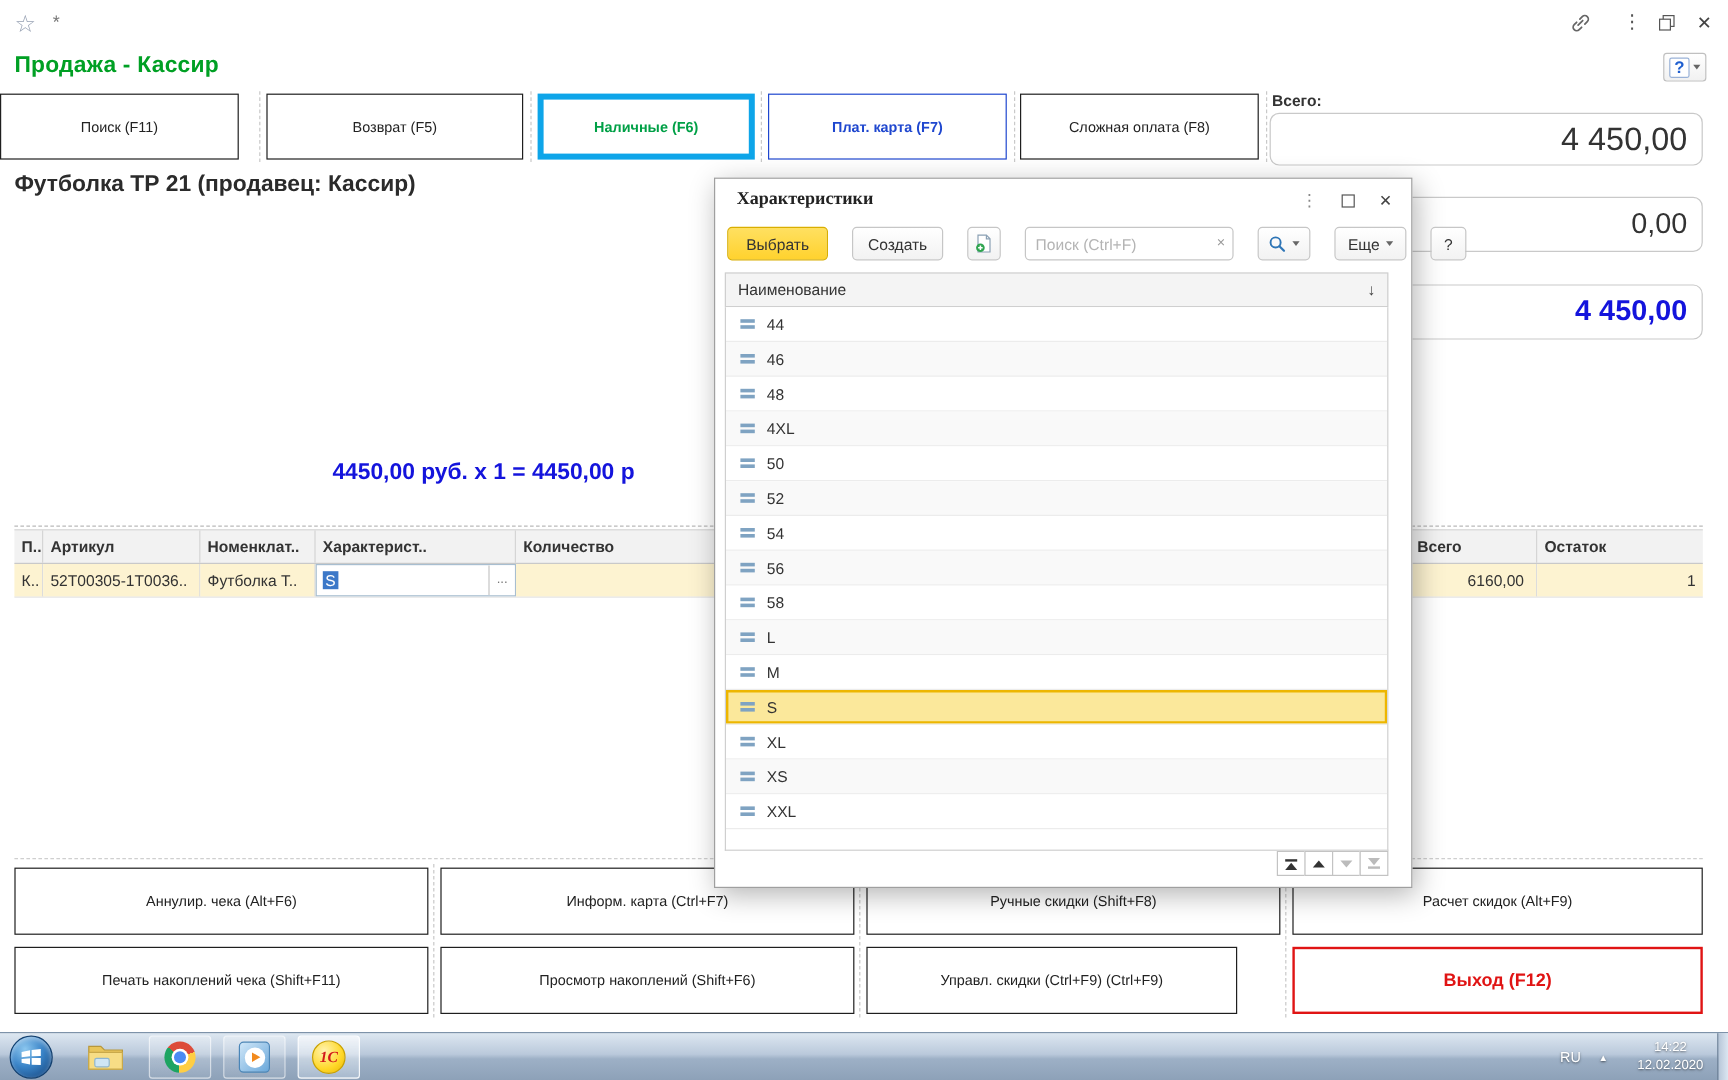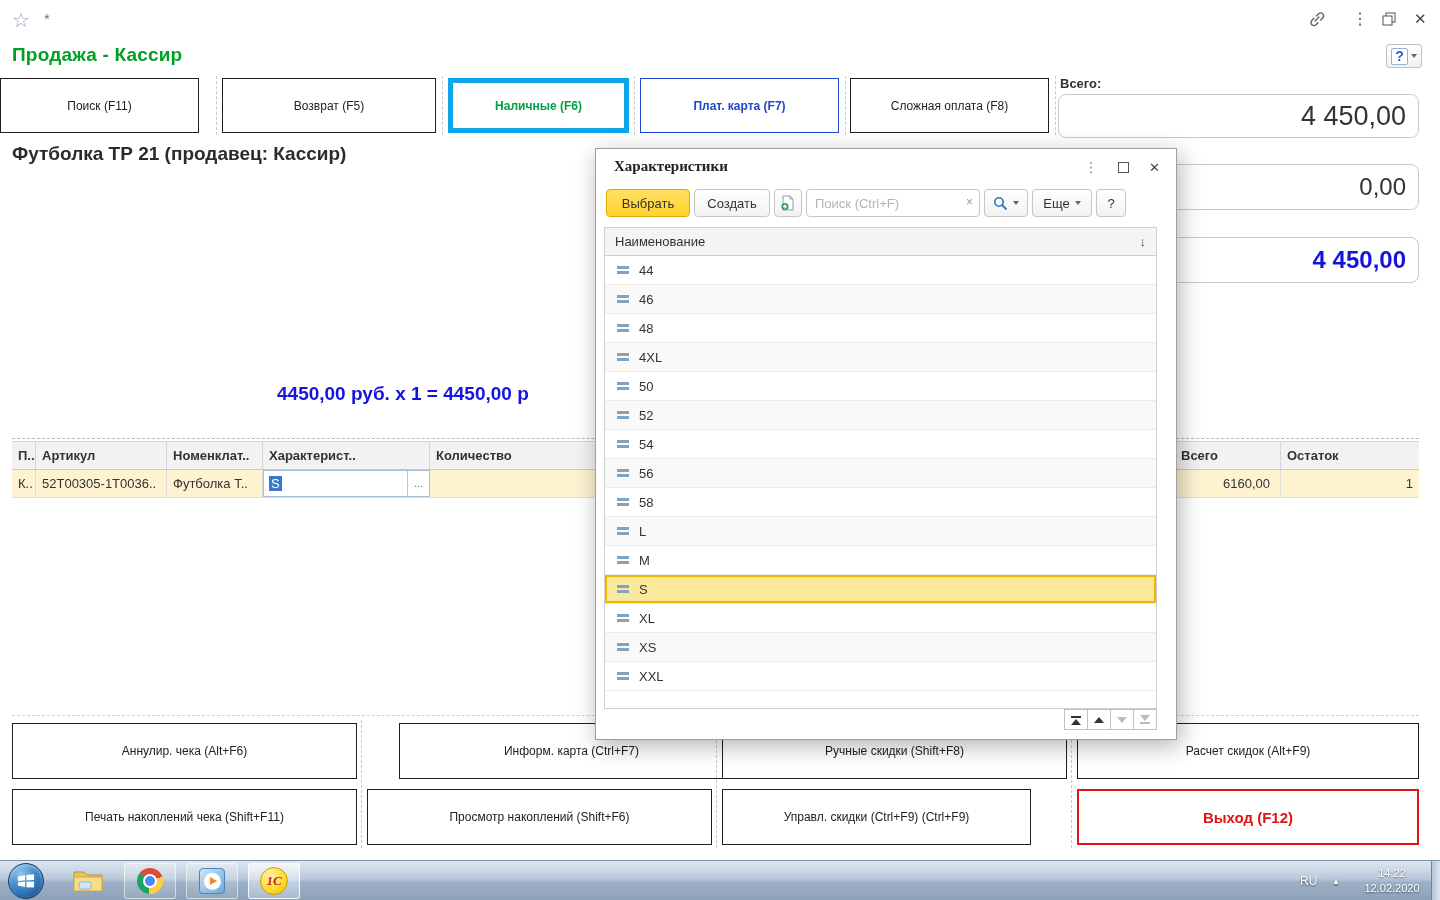--- a/index.html
+++ b/index.html
@@ -55,21 +55,21 @@
              font-size:12px; color:#222; cursor:pointer; }
   .act-btn.red { border:2px solid #e01414; color:#e01414; font-weight:bold; font-size:15px; }
 
   
   .dlg { left:595px; top:148px; width:582px; height:592px; background:#fff; border:1px solid #9f9f9f;
          box-shadow:3px 6px 22px rgba(0,0,0,.3); z-index:10; }
   .dlg-title { position:absolute; left:18px; top:9px; font-size:15px; font-weight:bold; color:#222;font-family:Liberation Serif, serif; }
   .dlg-controls { position:absolute; right:16px; top:9px; display:flex; gap:20px; align-items:center; }
   .dlg-controls .kebab { color:#888; font-size:14px; }
   .maxbox { width:11px; height:11px; border:1px solid #555; display:inline-block; }
-  .dlg-toolbar { position:absolute; left:10px; top:40px; height:28px; display:flex; gap:4px; align-items:center; }
+  .dlg-toolbar { position:absolute; left:10px; top:40px; height:28px; display:flex; gap:20px; align-items:center; }
   .tb-btn { height:28px; border:1px solid #c6c6c6; border-radius:4px; background:linear-gradient(#fff,#f2f2f2);
             font-size:13px; color:#333; display:flex; align-items:center; justify-content:center; gap:5px; cursor:pointer; }
   .tb-select { width:84px; background:linear-gradient(#ffe061,#ffd22e); border-color:#d9ae00; }
   .tb-create { width:76px; }
   .tb-ico { width:28px; }
   .tb-search { width:174px; height:28px; position:relative; }
   .tb-search input { width:100%; height:100%; border:1px solid #c6c6c6; border-radius:4px; font-size:13px;
                      padding:0 26px 0 8px; color:#333; font-family:"Liberation Sans",sans-serif; }
   .tb-search input::placeholder { color:#b4b4b4; }
   .search-clear { position:absolute; right:7px; top:6px; color:#999; font-size:12px; cursor:pointer; }
@@ -189,21 +189,21 @@
       <span class="edit-text"><span class="sel-text">S</span></span>
       <span class="choose-btn">...</span>
     </div>
     <div class="c-qty"></div>
     <div class="c-tot">6160,00</div>
     <div class="c-ost" style="border-right:none;">1</div>
   </div>
 </div>
 
 <div class="abs act-btn" style="left:12px;top:723px;width:345px;">Аннулир. чека (Alt+F6)</div>
-<div class="abs act-btn" style="left:367px;top:723px;width:345px;margin-left:32px;">Информ. карта (Ctrl+F7)</div>
+<div class="abs act-btn" style="left:367px;top:723px;width:345px;">Информ. карта (Ctrl+F7)</div>
 <div class="abs act-btn" style="left:722px;top:723px;width:345px;">Ручные скидки (Shift+F8)</div>
 <div class="abs act-btn" style="left:1077px;top:723px;width:342px;">Расчет скидок (Alt+F9)</div>
 <div class="abs act-btn" style="left:12px;top:789px;width:345px;">Печать накоплений чека (Shift+F11)</div>
 <div class="abs act-btn" style="left:367px;top:789px;width:345px;">Просмотр накоплений (Shift+F6)</div>
 <div class="abs act-btn" style="left:722px;top:789px;width:309px;">Управл. скидки (Ctrl+F9) (Ctrl+F9)</div>
 <div class="abs act-btn red" style="left:1077px;top:789px;width:342px;">Выход (F12)</div>
 <div class="abs vsep" style="left:361px;top:720px;height:128px;"></div>
 <div class="abs vsep" style="left:716px;top:720px;height:128px;"></div>
 <div class="abs vsep" style="left:1071px;top:720px;height:128px;"></div>
 

